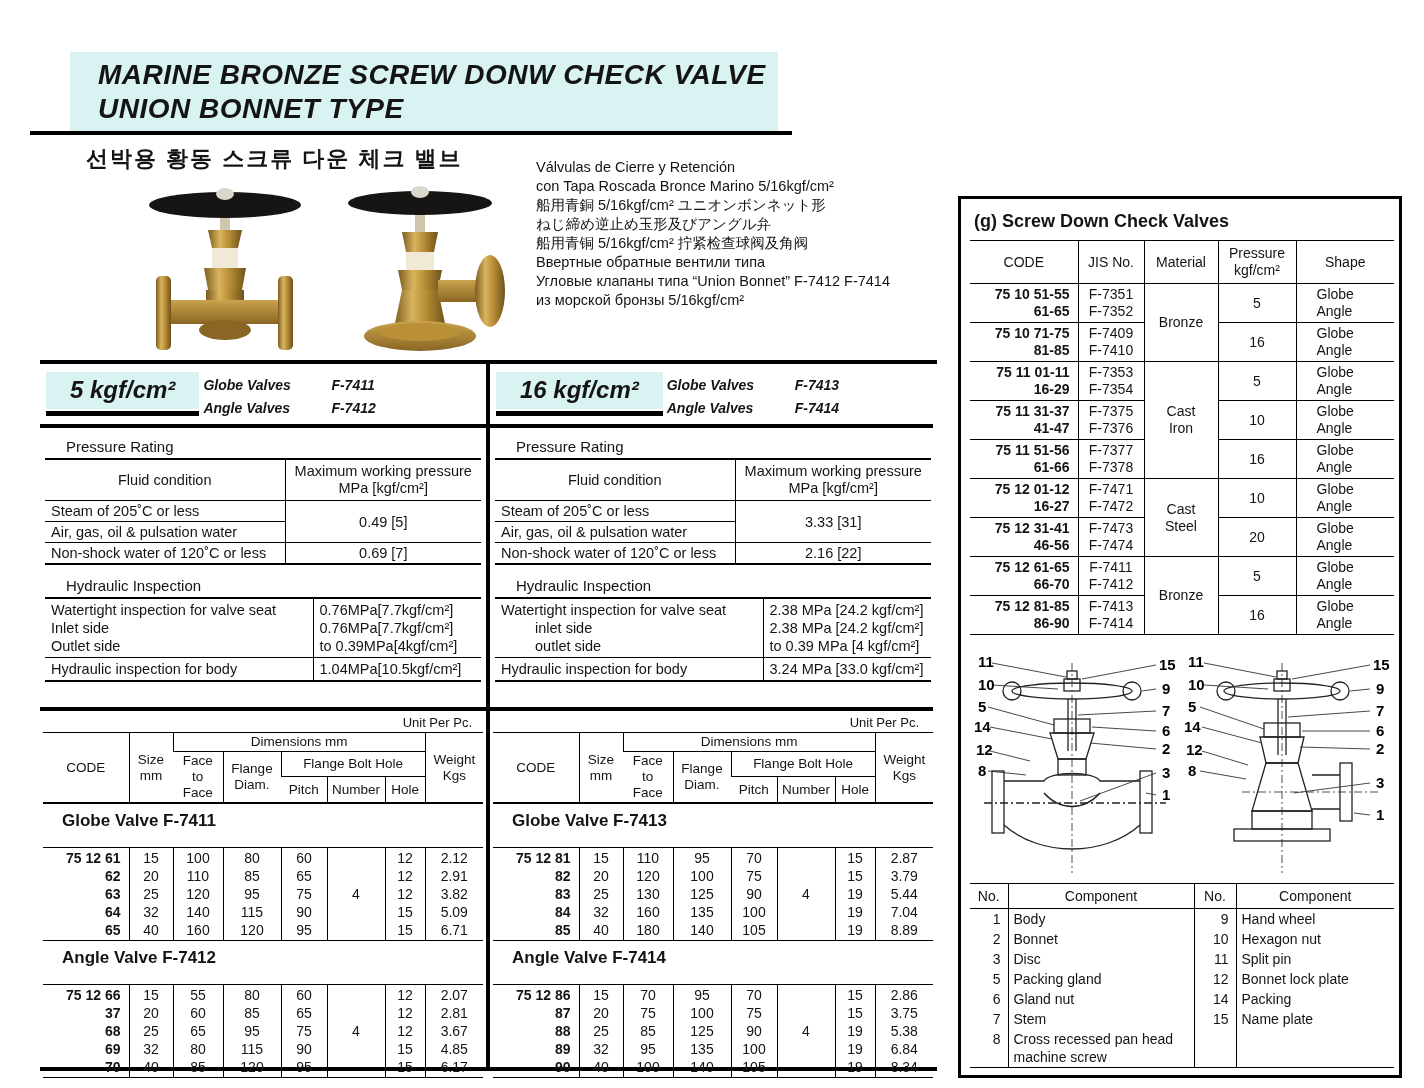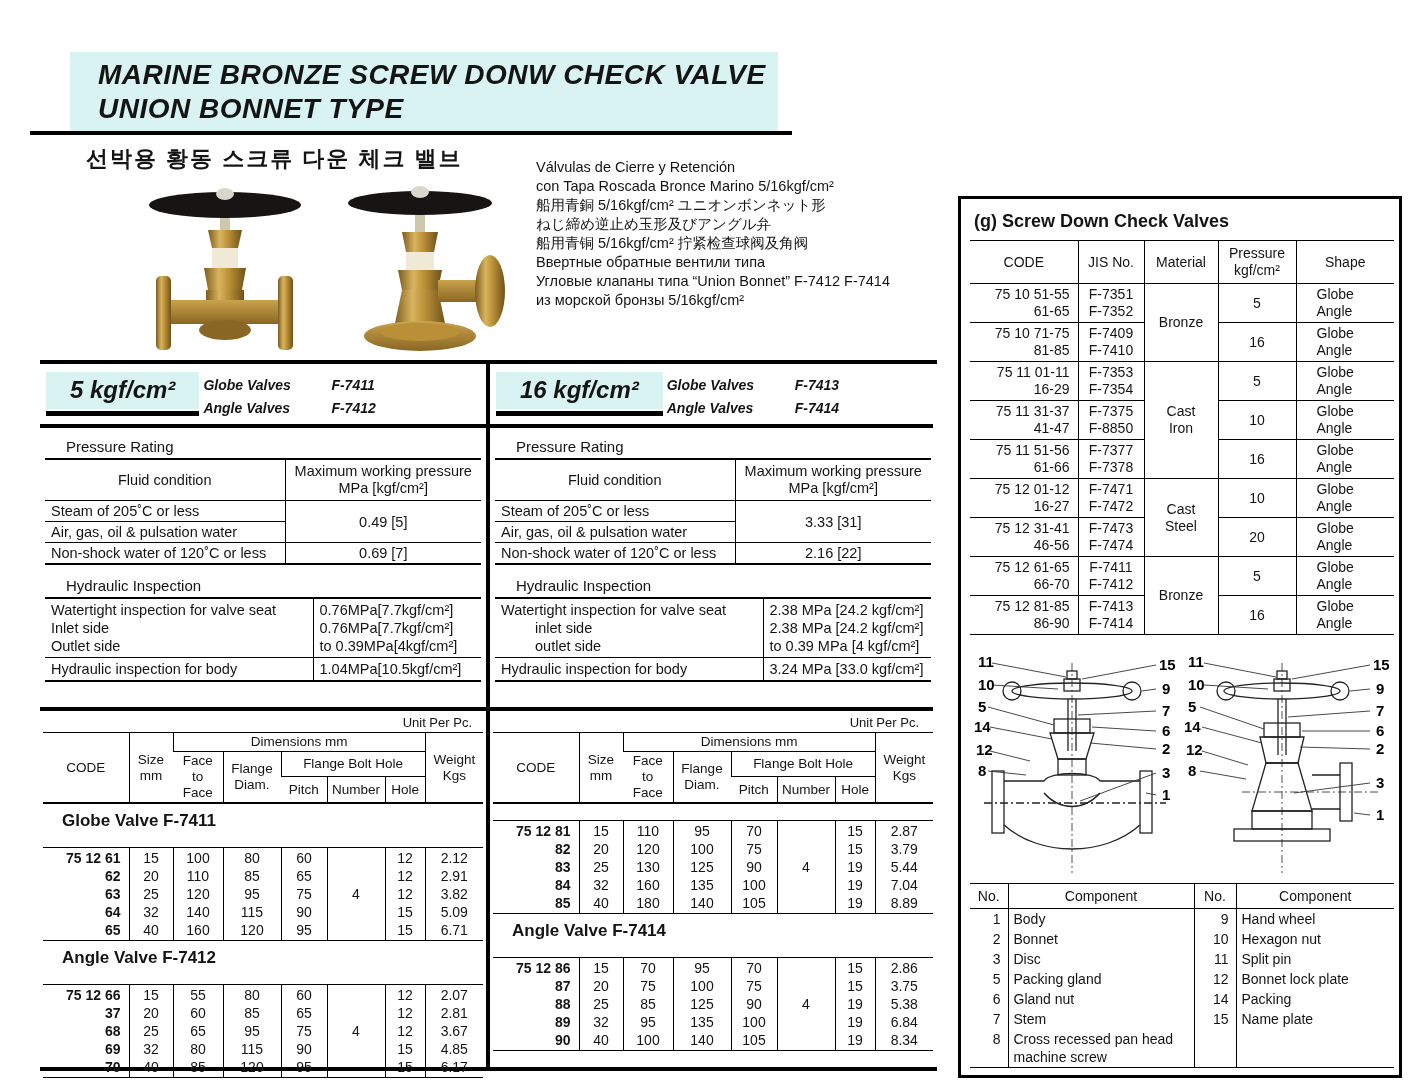--- a/index.html
+++ b/index.html
@@ -69,21 +69,21 @@
   
   .panel { position:absolute; left:958px; top:196px; width:444px; height:882px; border:3px solid #000; padding:8px 9px; }
   .panel-title { font-size:18px; font-weight:bold; margin:4px 0 8px 4px; }
   .codes { width:424px; font-size:14px; border-top:1.5px solid #000; border-bottom:1.5px solid #000; }
   .codes col.k-code{width:108px} .codes col.k-jis{width:66px} .codes col.k-mat{width:74px}
   .codes col.k-prs{width:78px} .codes col.k-shp{width:98px}
   .codes th, .codes td { border-left:1.5px solid #000; padding:2px 4px; vertical-align:middle; line-height:17px; }
   .codes th:first-child, .codes td:first-child { border-left:none; }
   .codes th { font-weight:normal; text-align:center; border-bottom:1.5px solid #000; padding:4px 2px; }
   .codes tr + tr td { border-top:1.5px solid #000; }
-  .codes .ccode { font-weight:normal; text-align:right; padding-right:8px; }
+  .codes .ccode { font-weight:bold; text-align:right; padding-right:8px; }
   .codes .ccode div { text-align:right; }
   .codes .cjis, .codes .cmat, .codes .cprs { text-align:center; }
   .codes .cshp { padding-left:20px; }
 
   .diagrams { position:relative; width:424px; height:238px; margin-top:8px; }
   .diagrams svg { position:absolute; top:0; }
   .dia-globe { left:0; }
   .dia-angle { left:212px; }
   .callout { font-size:15px; font-weight:bold; }
 
@@ -514,20 +514,21 @@
                 </td>
             <td colspan="3" class="bline">Flange Bolt Hole</td>
           </tr>
           <tr>
             <td>Pitch</td>
             <td>Number</td>
             <td>Hole</td>
           </tr>
         </tbody>
           </table>
+        <div class="dim-subtitle">Globe Valve F-7413</div>
         <table class="dimtable dimdata">
           <colgroup>
               <col class="c-code">
               <col class="c-size">
               <col class="c-face">
               <col class="c-flg">
               <col class="c-pitch">
               <col class="c-num">
               <col class="c-hole">
               <col class="c-wgt">
@@ -736,21 +737,21 @@
               <div>Angle</div>
             </td>
       </tr>
       <tr>
         <td class="ccode">
               <div>75 11 31-37</div>
               <div>41-47</div>
             </td>
         <td class="cjis">
               <div>F-7375</div>
-              <div>F-8850</div>
+              <div>F-7376</div>
             </td>
         <td class="cprs">10</td>
         <td class="cshp">
               <div>Globe</div>
               <div>Angle</div>
             </td>
       </tr>
       <tr>
         <td class="ccode">
               <div>75 11 51-56</div>

